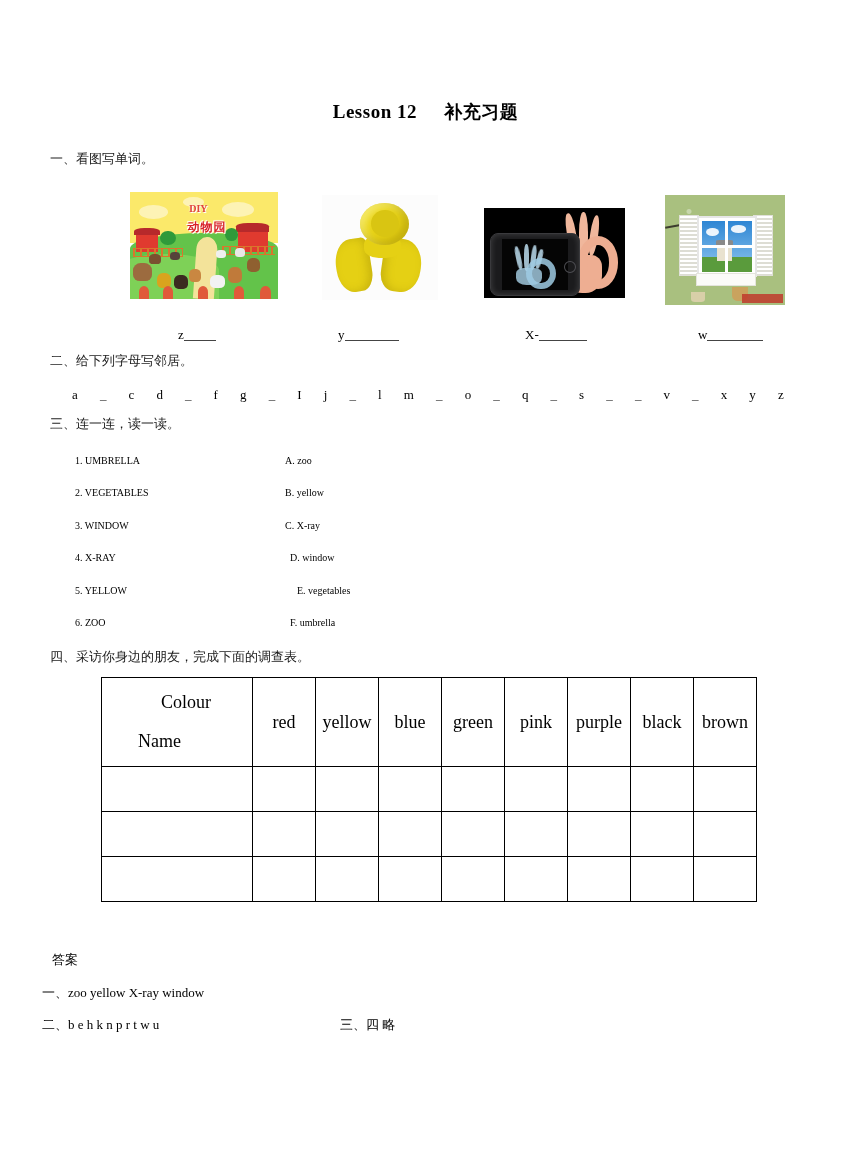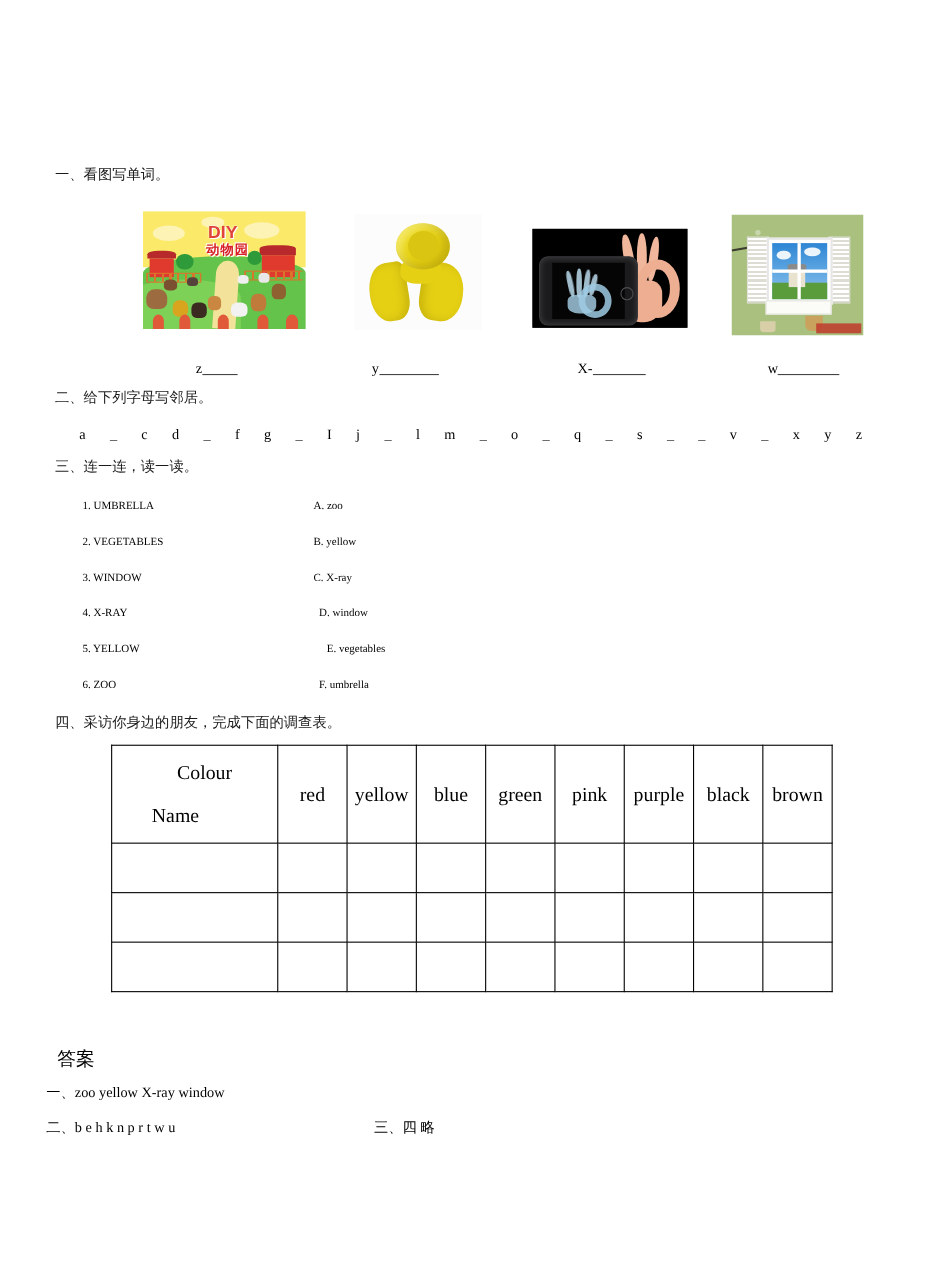--- a/index.html
+++ b/index.html
@@ -85,22 +85,22 @@
       border-top:1.5px solid #d9762c; border-bottom:1.5px solid #d9762c; }
   .zoo-f1 { left:2%; top:52%; width:34%; }
   .zoo-f2 { left:62%; top:50%; width:36%; }
   .zoo-title {
     position:absolute; left:27%; top:20%; width:50%; height:26%;
     display:flex; align-items:center; justify-content:center;
     font-family:"DejaVu Sans", sans-serif; font-weight:bold; font-size:12px;
     color:#d81f26; letter-spacing:1px;
     text-shadow: 0 0 2px #fff, 1px 1px 0 #fff, -1px -1px 0 #fff;
   }
-  .zoo-diy { position:absolute; left:40%; top:10%; font-family:Liberation Sans, sans-serif;
-             font-weight:bold; font-size:16px; color:#e0433b;
+  .zoo-diy { position:absolute; left:40%; top:10%; font-family:Liberation Serif, serif;
+             font-weight:bold; font-size:10px; color:#e0433b;
              text-shadow:0 0 2px #fff,1px 1px 0 #fff; }
   .zoo-animal { position:absolute; border-radius:40% 40% 35% 35%; }
   .a1 { left:2%;  top:66%; width:13%; height:17%; background:#9c6b3f; }
   .a2 { left:18%; top:76%; width:10%; height:14%; background:#d9a41e; }
   .a3 { left:30%; top:78%; width:9%;  height:13%; background:#3b2a20; }
   .a4 { left:40%; top:72%; width:8%;  height:12%; background:#c98741; }
   .a5 { left:54%; top:78%; width:10%; height:12%; background:#f2f2f2; }
   .a6 { left:66%; top:70%; width:10%; height:15%; background:#c07a3a; }
   .a7 { left:79%; top:62%; width:9%;  height:13%; background:#8f6030; }
   .a8 { left:13%; top:58%; width:8%;  height:9%;  background:#7a5030; }
@@ -278,31 +278,35 @@
   #survey-table .hdr-cell { width: 62px; height: 88px; }
   #survey-table .data-row td { height: 44px; }
   #survey-table .name-cell { text-align:center; }
 
   
   .ans {
     position: absolute;
     font-size: 13px;
     white-space: nowrap;
   }
-  #ans-title { left: 52px; top: 951px; font-family:Liberation Sans, sans-serif; font-size:17px; }
+  #ans-title { left: 52px; top: 951px; font-family:Liberation Sans, sans-serif; font-size:13px; }
   #ans-1 { left: 42px; top: 984px; }
   #ans-2 { left: 42px; top: 1016px; }
   #ans-3 { left: 340px; top: 1016px; }
   .sp-wide { display:inline-block; width: 22px; }
 </style>
 </head>
 <body>
 
 <div class="page">
 
+  <div class="doc-title">
+    <span>Lesson 12</span>
+    <span class="sp-wide"></span><span class="cn">补充习题</span>
+  </div>
 
   <div class="sec-head" id="sec1-head">一、看图写单词。</div>
 
   <div class="pic" id="pic-zoo">
     <div class="zoo-sky"></div>
     <div class="zoo-cloud zoo-c1"></div>
     <div class="zoo-cloud zoo-c2"></div>
     <div class="zoo-cloud zoo-c3"></div>
     <div class="zoo-ground"></div>
     <div class="zoo-hill2"></div>

